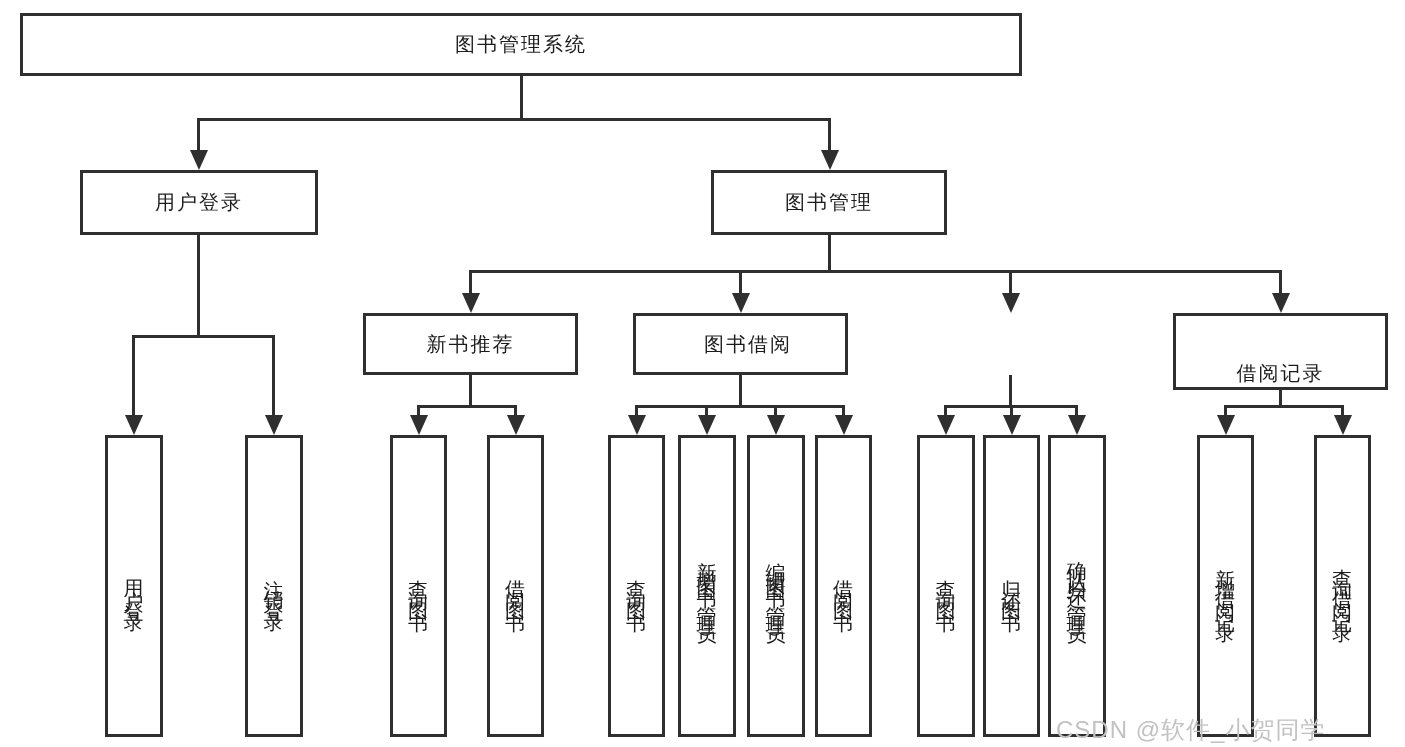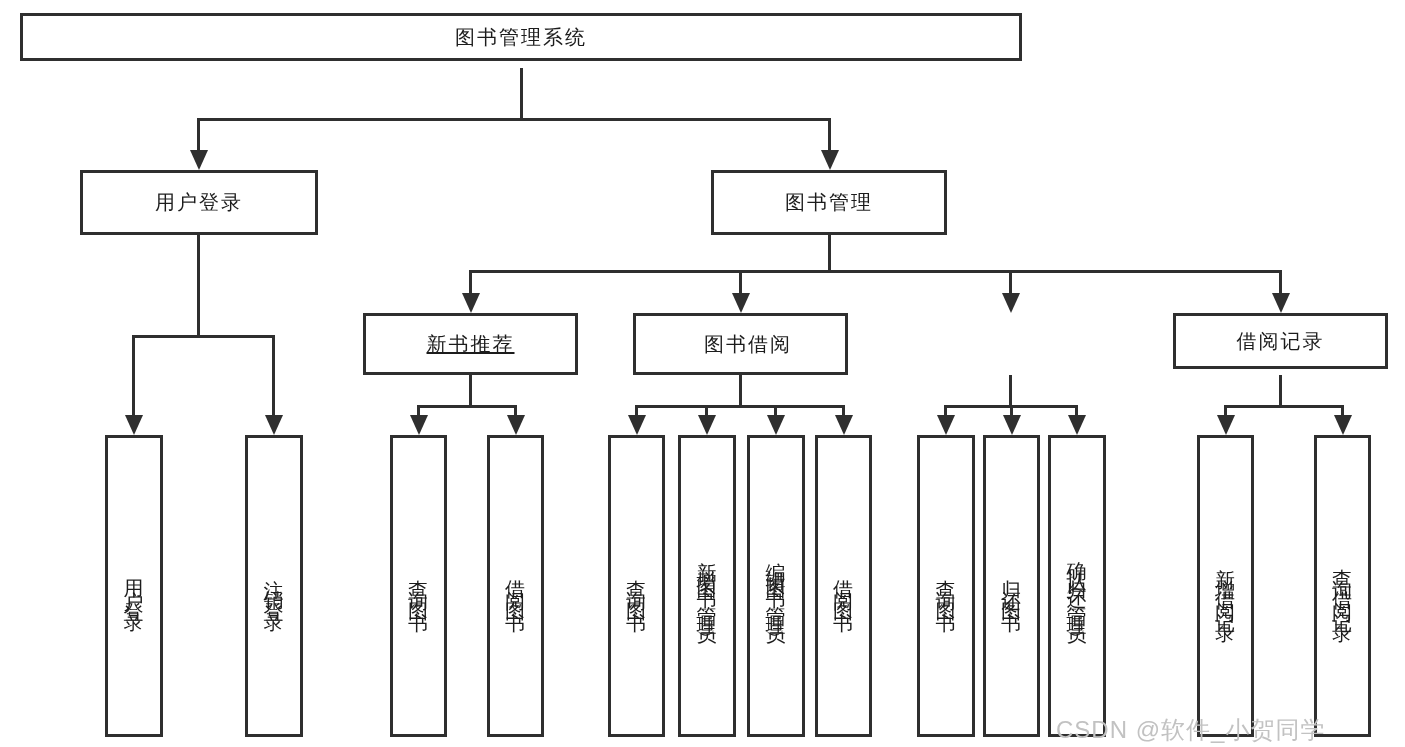--- a/index.html
+++ b/index.html
@@ -51,21 +51,21 @@
     z-index:5;
     white-space:nowrap;
     letter-spacing:1px;
   }
 </style>
 </head>
 <body>
 
 <div id="canvas">
 
-  <div class="box" style="left:20px;top:13px;width:1002px;height:48px;">
+  <div class="box" style="left:20px;top:13px;width:1002px;height:63px;">
     <span class="h-label">图书管理系统</span>
   </div>
 
   <div class="vline" style="left:520px;top:68px;height:50px;"></div>
   <div class="hline" style="left:197px;top:118px;width:634px;"></div>
   <div class="vline" style="left:197px;top:118px;height:34px;"></div>
   <div class="arrow" style="left:190px;top:150px;"></div>
   <div class="vline" style="left:828px;top:118px;height:34px;"></div>
   <div class="arrow" style="left:821px;top:150px;"></div>
 
@@ -87,27 +87,27 @@
   <div class="hline" style="left:469px;top:270px;width:813px;"></div>
   <div class="vline" style="left:469px;top:270px;height:25px;"></div>
   <div class="arrow" style="left:462px;top:293px;"></div>
   <div class="vline" style="left:739px;top:270px;height:25px;"></div>
   <div class="arrow" style="left:732px;top:293px;"></div>
   <div class="vline" style="left:1009px;top:270px;height:25px;"></div>
   <div class="arrow" style="left:1002px;top:293px;"></div>
   <div class="vline" style="left:1279px;top:270px;height:25px;"></div>
   <div class="arrow" style="left:1272px;top:293px;"></div>
 
-  <div class="box" style="left:363px;top:313px;width:215px;height:62px;text-decoration:underline;">
+  <div class="box" style="left:363px;top:313px;width:215px;height:62px;">
     <span class="h-label">新书推荐</span>
   </div>
   <div class="box" style="left:633px;top:313px;width:215px;height:62px;padding-left:15px;">
     <span class="h-label">图书借阅</span>
   </div>
-  <div class="box" style="left:1173px;top:313px;width:215px;height:56px;">
+  <div class="box" style="left:1173px;top:313px;width:215px;height:77px;align-items:flex-end;">
     <span class="h-label">借阅记录</span>
   </div>
 
   <div class="vline" style="left:469px;top:375px;height:30px;"></div>
   <div class="hline" style="left:417px;top:405px;width:100px;"></div>
   <div class="vline" style="left:417px;top:405px;height:12px;"></div>
   <div class="arrow" style="left:410px;top:415px;"></div>
   <div class="vline" style="left:514px;top:405px;height:12px;"></div>
   <div class="arrow" style="left:507px;top:415px;"></div>
 

